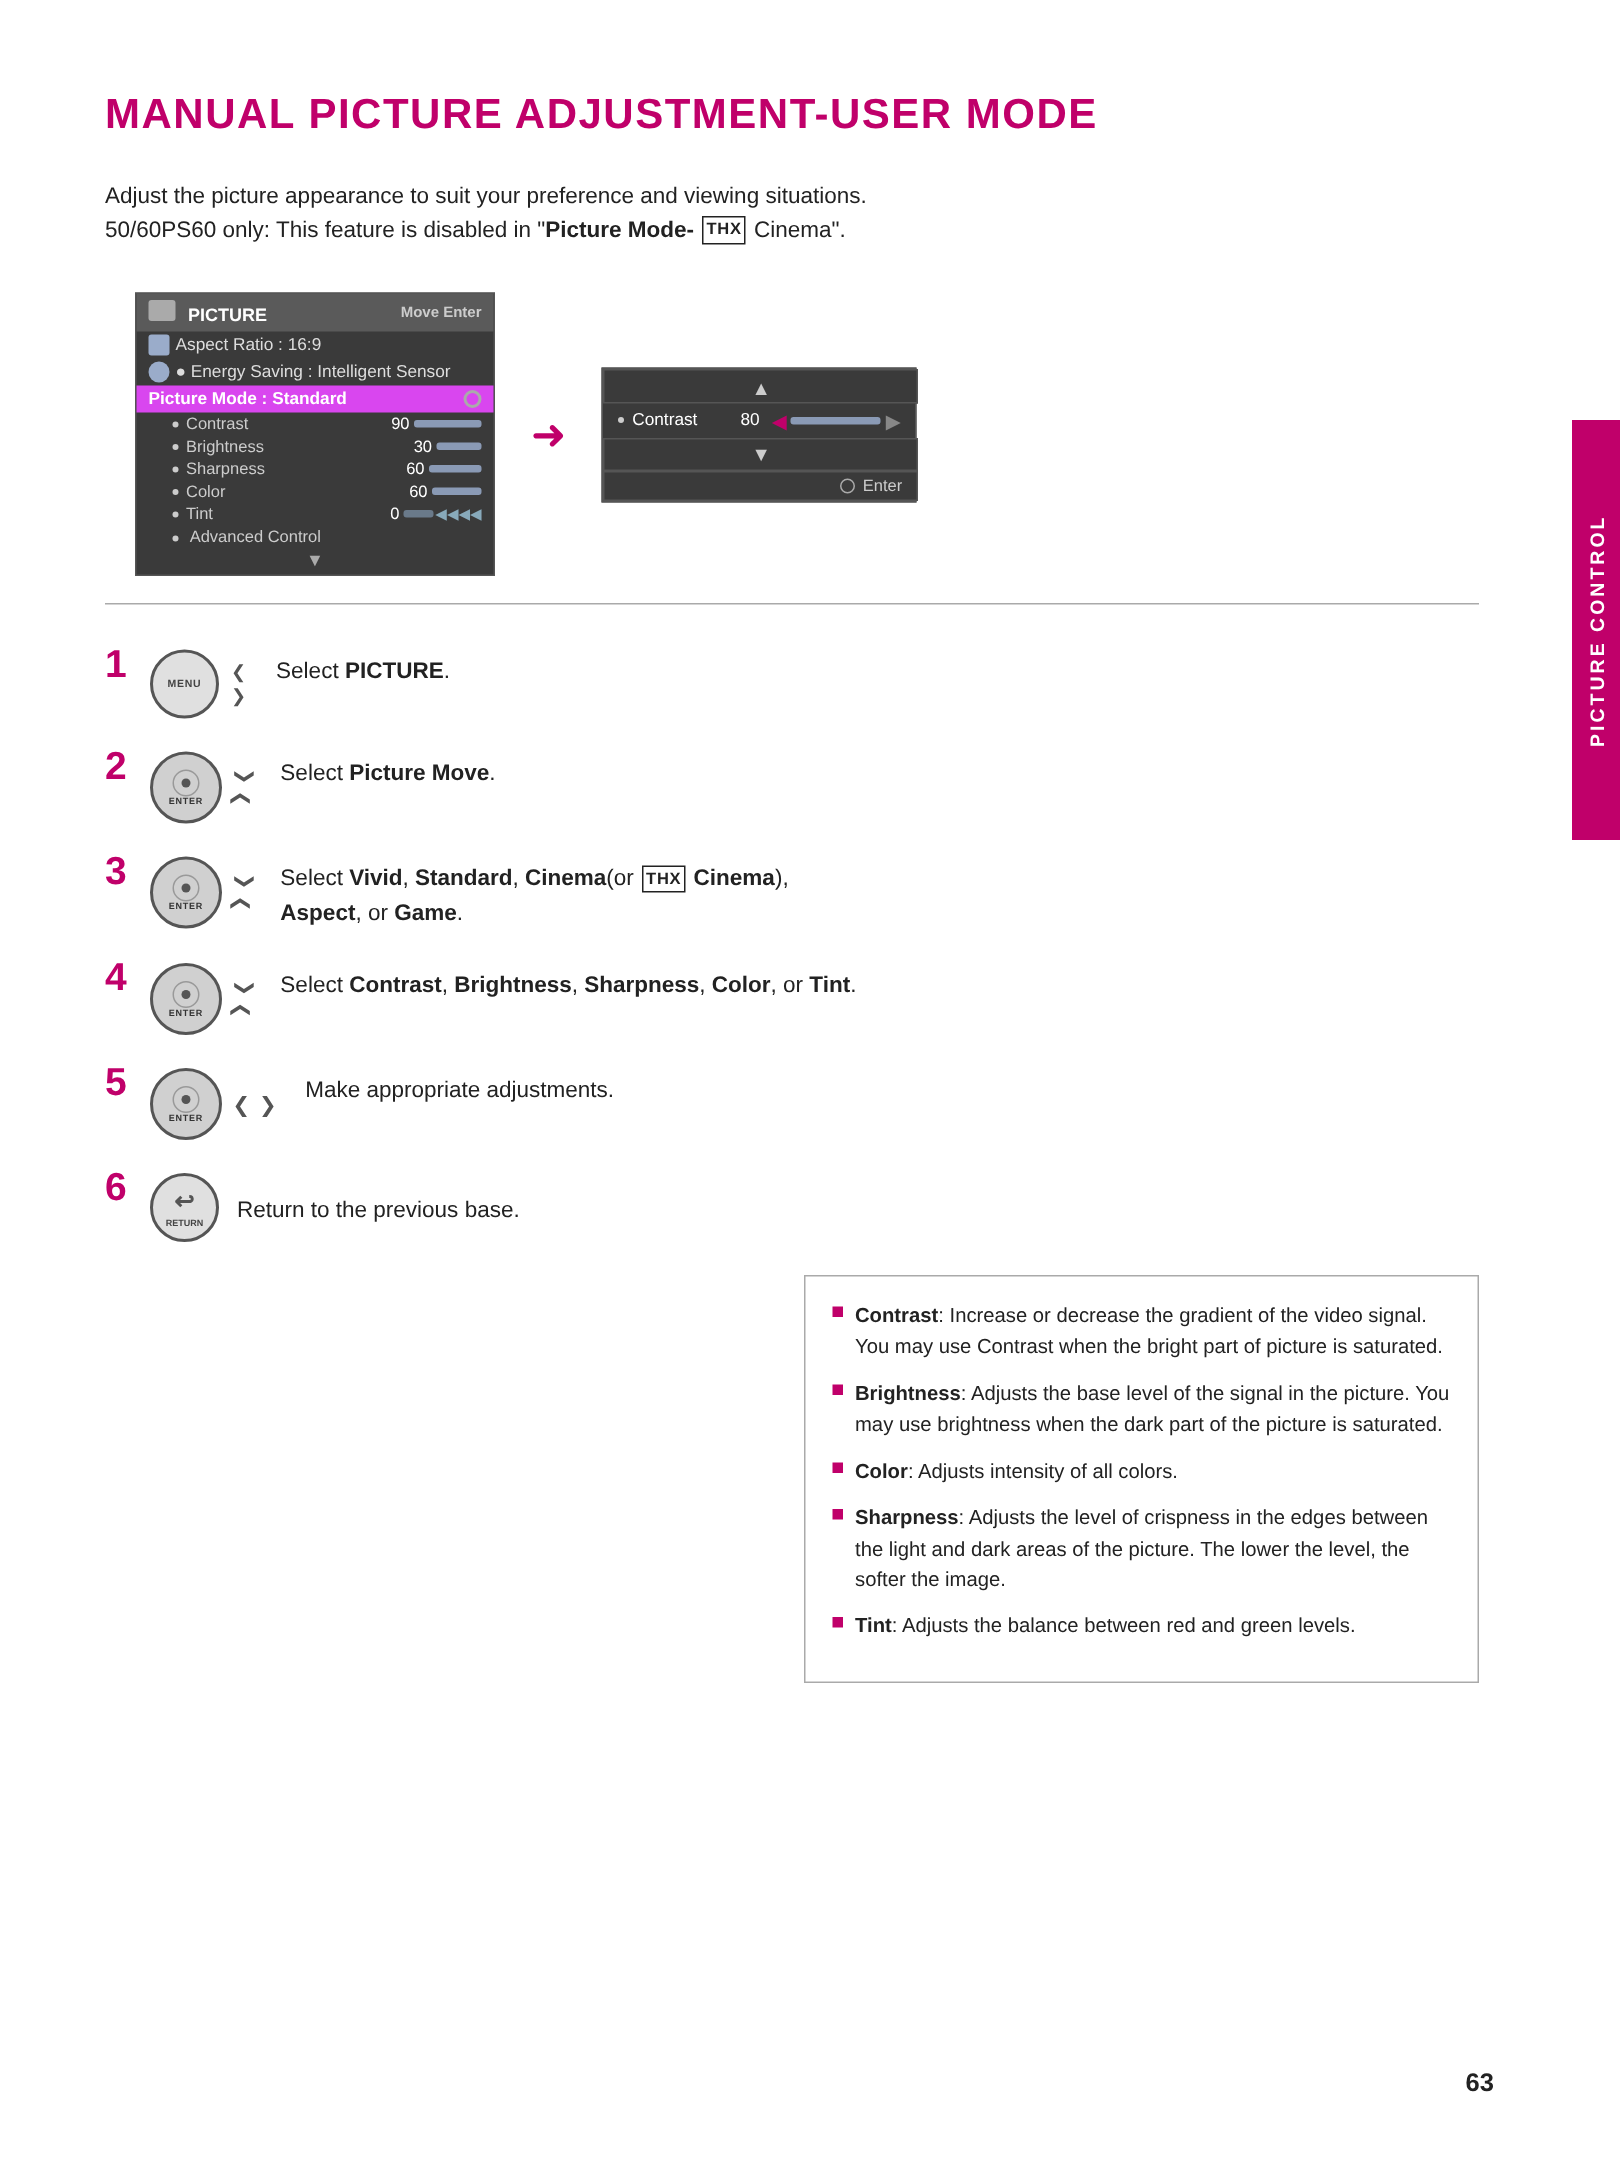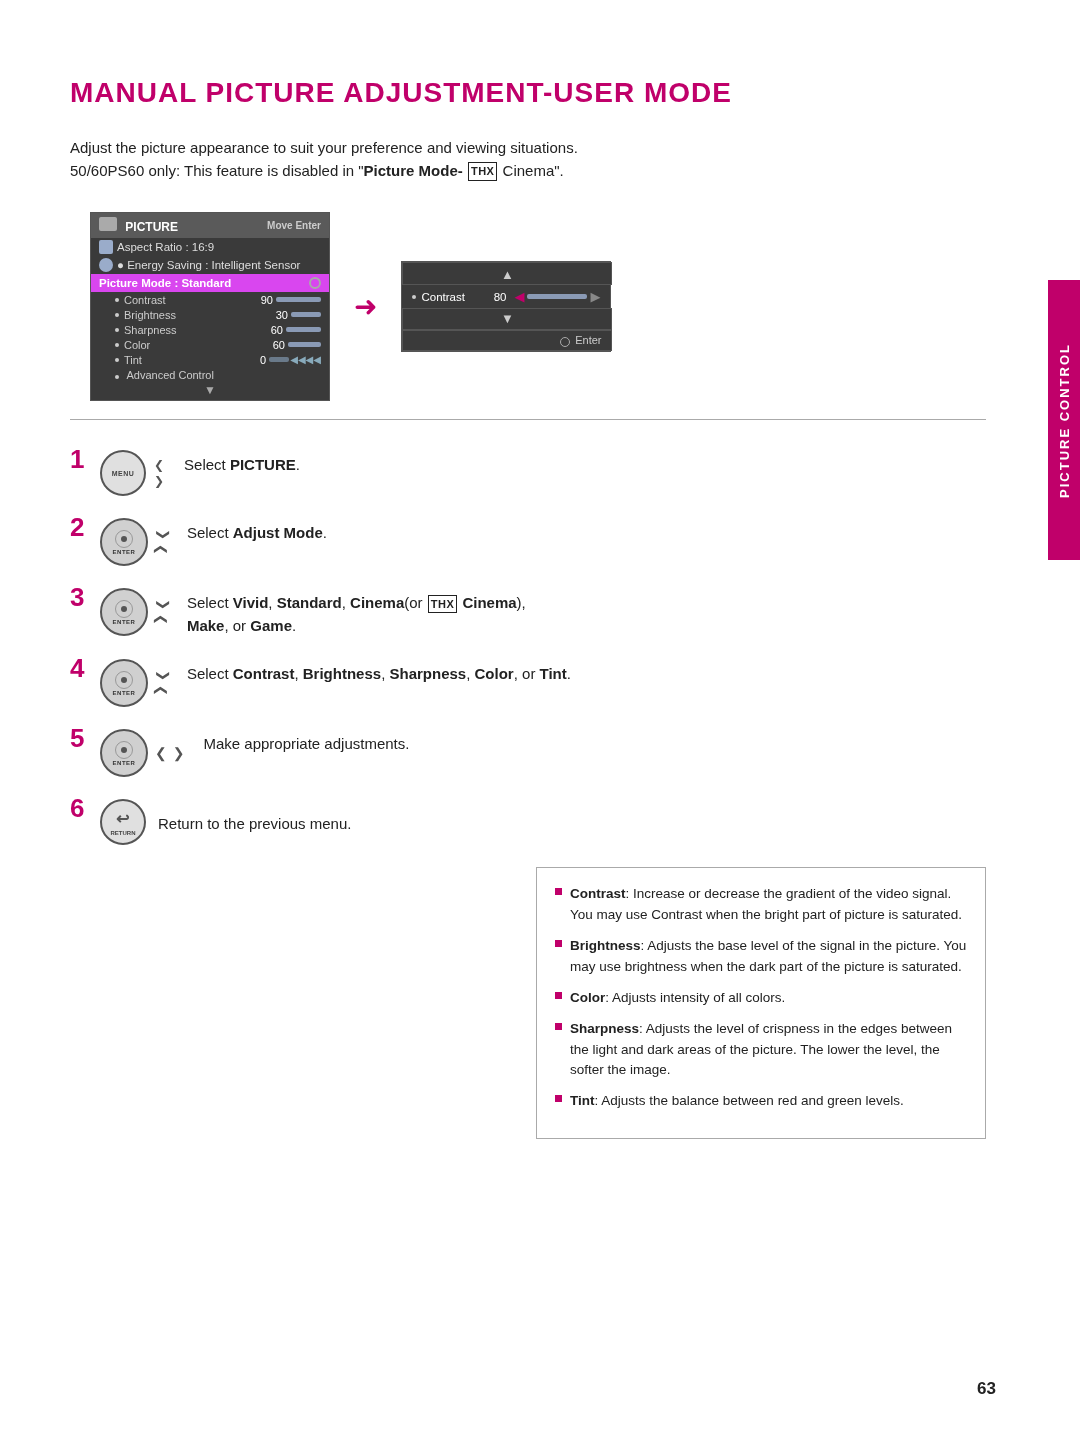--- a/index.html
+++ b/index.html
@@ -10,21 +10,20 @@
       font-family: Arial, Helvetica, sans-serif;
       font-size: 15px;
       color: #222;
       position: relative;
       overflow: hidden;
     }
 
     .page-content {
       padding: 60px 94px 60px 70px;
       position: relative;
-      margin-top: 17px;
     }
 
     
     .page-title {
       color: #c0006a;
       font-size: 28px;
       font-weight: 900;
       letter-spacing: 1px;
       text-transform: uppercase;
       margin-bottom: 28px;
@@ -583,41 +582,41 @@
               <div class="inner-dot"></div>
             </div>
           <span class="btn-label">ENTER</span>
         </div>
         <div class="nav-btn-group">
           <div class="nav-arrow" style="font-size:13px; transform:rotate(-90deg);">❮</div>
           <div class="nav-arrow" style="font-size:13px; transform:rotate(90deg);">❮</div>
         </div>
       </div>
       <div class="step-text">
-        Select <strong>Adjust Mode</strong>.
+        Select <strong>Picture Move</strong>.
       </div>
     </div>
 
     <div class="step">
       <span class="step-number">3</span>
       <div class="step-icons">
         <div class="remote-btn remote-btn-enter">
           <div class="inner-circle">
               <div class="inner-dot"></div>
             </div>
           <span class="btn-label">ENTER</span>
         </div>
         <div class="nav-btn-group">
           <div class="nav-arrow" style="font-size:13px; transform:rotate(-90deg);">❮</div>
           <div class="nav-arrow" style="font-size:13px; transform:rotate(90deg);">❮</div>
         </div>
       </div>
       <div class="step-text">
         Select <strong>Vivid</strong>, <strong>Standard</strong>, <strong>Cinema</strong>(or <span class="thx-logo">THX</span> <strong>Cinema</strong>),<br>
-        <strong>Make</strong>, or <strong>Game</strong>.
+        <strong>Aspect</strong>, or <strong>Game</strong>.
       </div>
     </div>
 
     <div class="step">
       <span class="step-number">4</span>
       <div class="step-icons">
         <div class="remote-btn remote-btn-enter">
           <div class="inner-circle">
               <div class="inner-dot"></div>
             </div>
@@ -654,21 +653,21 @@
 
     <div class="step">
       <span class="step-number">6</span>
       <div style="display:flex; flex-direction:column; gap:14px;">
 
         <div style="display:flex; align-items:center; gap:12px;">
           <div class="return-btn">
             <span class="return-arrow">↩</span>
             <span class="return-label">RETURN</span>
           </div>
-          <div class="step-text">Return to the previous menu.</div>
+          <div class="step-text">Return to the previous base.</div>
         </div>
 
       </div>
     </div>
 
   </div>
 
   <div class="bottom-area">
     <div class="bottom-left"></div>
     <div class="bottom-right">

